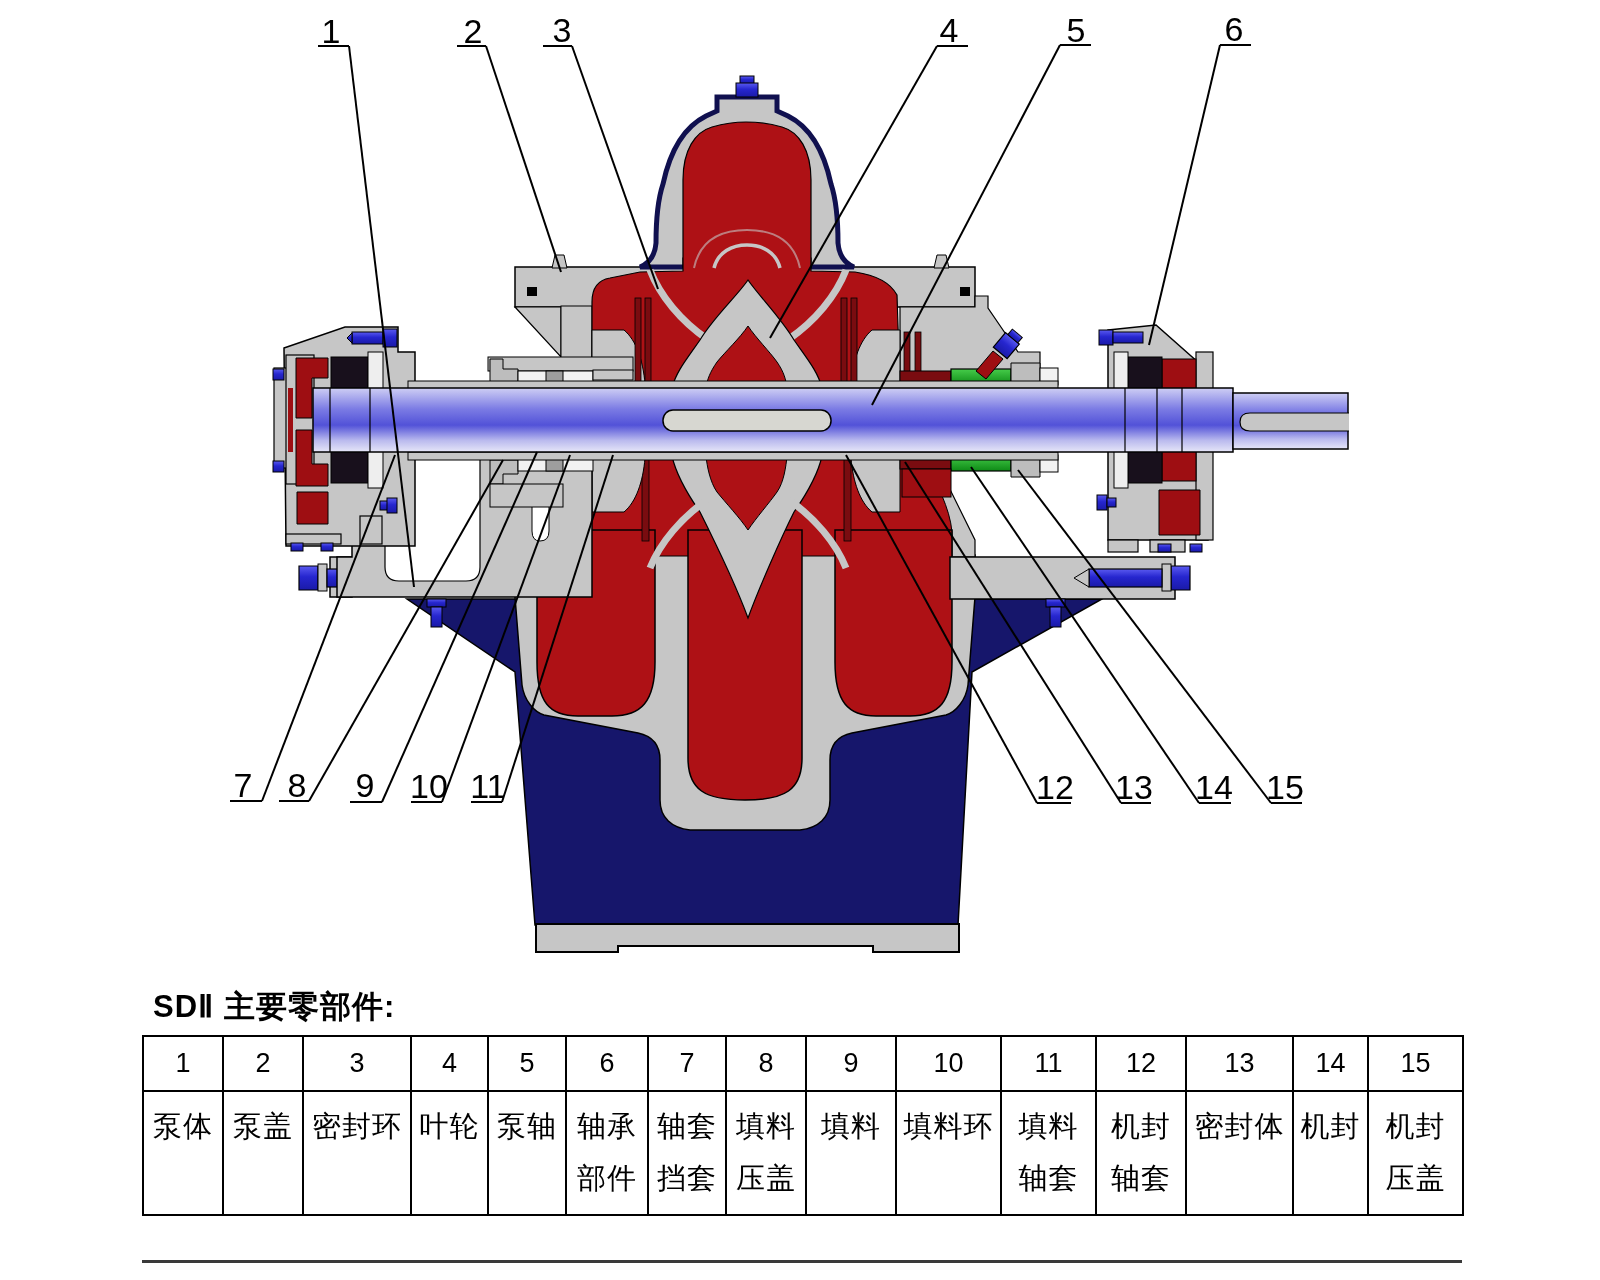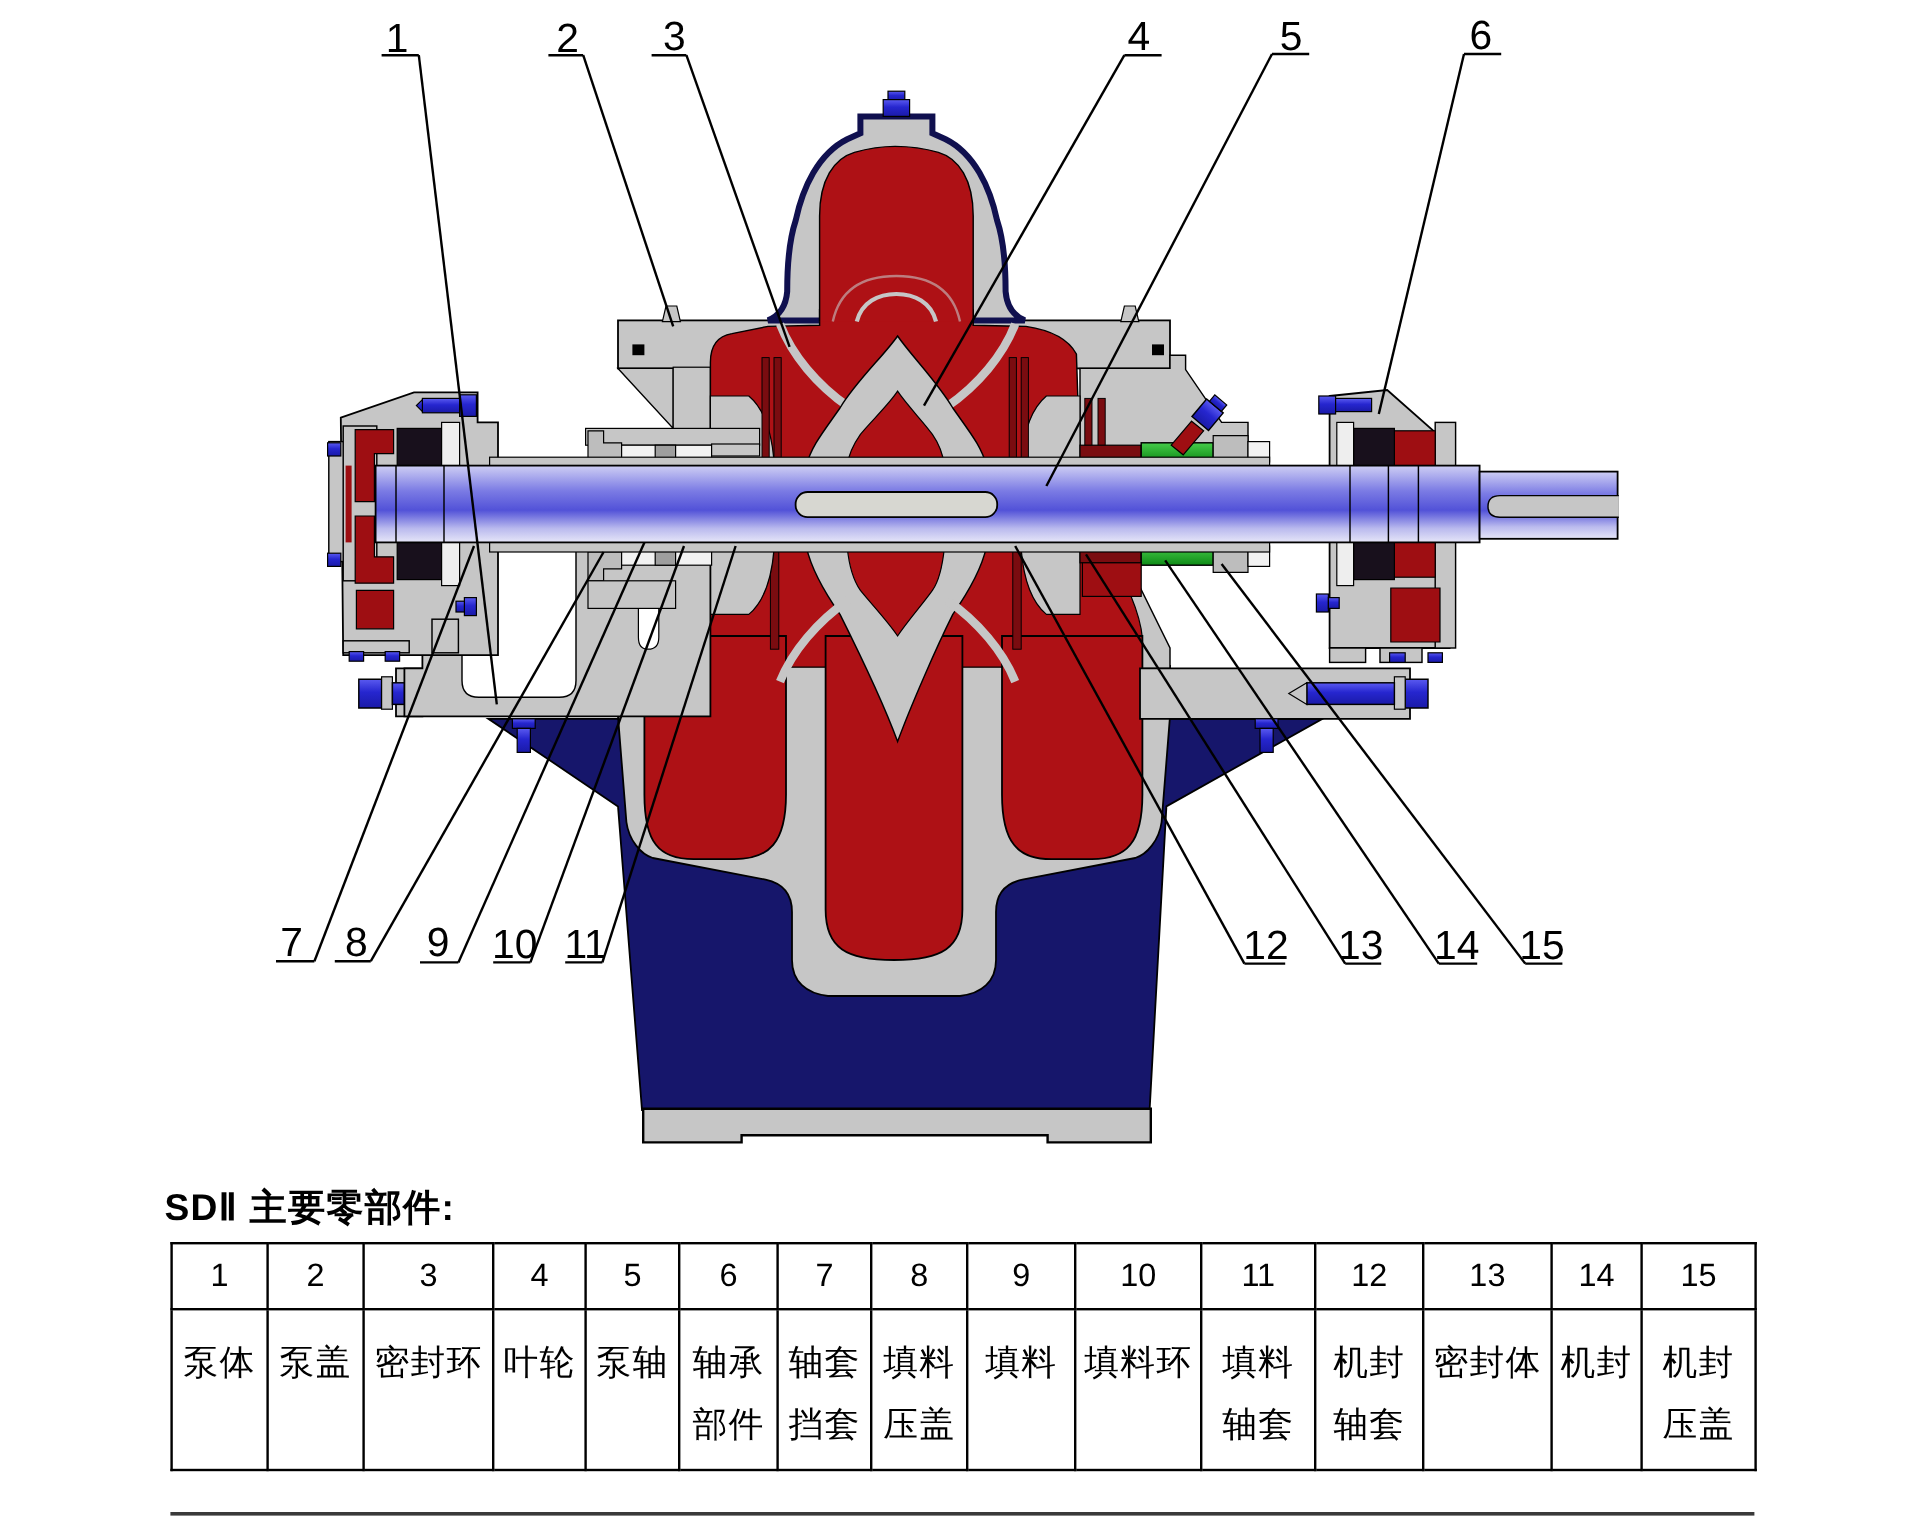--- a/index.html
+++ b/index.html
@@ -1,24 +1,24 @@
 <!DOCTYPE html>
 <html><head>
 <meta charset="utf-8">
 <style>
 html,body{margin:0;padding:0;background:#ffffff;}
 #page{position:relative;width:1600px;height:1280px;background:#ffffff;overflow:hidden;
  font-family:"Liberation Sans",sans-serif;}
 #draw{position:absolute;left:0;top:0;}
-#title{position:absolute;left:137px;top:986px;font-size:31px;font-weight:bold;color:#000;letter-spacing:1px;}
+#title{position:absolute;left:153px;top:986px;font-size:31px;font-weight:bold;color:#000;letter-spacing:1px;}
 table.parts{position:absolute;left:142px;top:1035px;border-collapse:collapse;table-layout:fixed;}
 table.parts td{border:2px solid #000;text-align:center;vertical-align:top;padding:0;
  font-size:27px;color:#000;}
 table.parts tr.r1 td{height:53px;vertical-align:middle;}
-table.parts tr.r2 td{height:114px;padding-top:18px;font-size:29px;letter-spacing:1px;line-height:52px;}
+table.parts tr.r2 td{height:114px;padding-top:8px;font-size:29px;letter-spacing:1px;line-height:52px;}
 #botline{position:absolute;left:142px;top:1260px;width:1320px;height:3px;background:#3a3a3a;}
 </style>
 </head>
 <body>
 <div id="page">
 <svg id="draw" width="1600" height="1280" viewBox="0 0 1600 1280">
 <defs>
 <linearGradient id="shaftg" x1="0" y1="0" x2="0" y2="1">
  <stop offset="0" stop-color="#CECEF4"></stop>
  <stop offset="0.33" stop-color="#7B7BE4"></stop>

